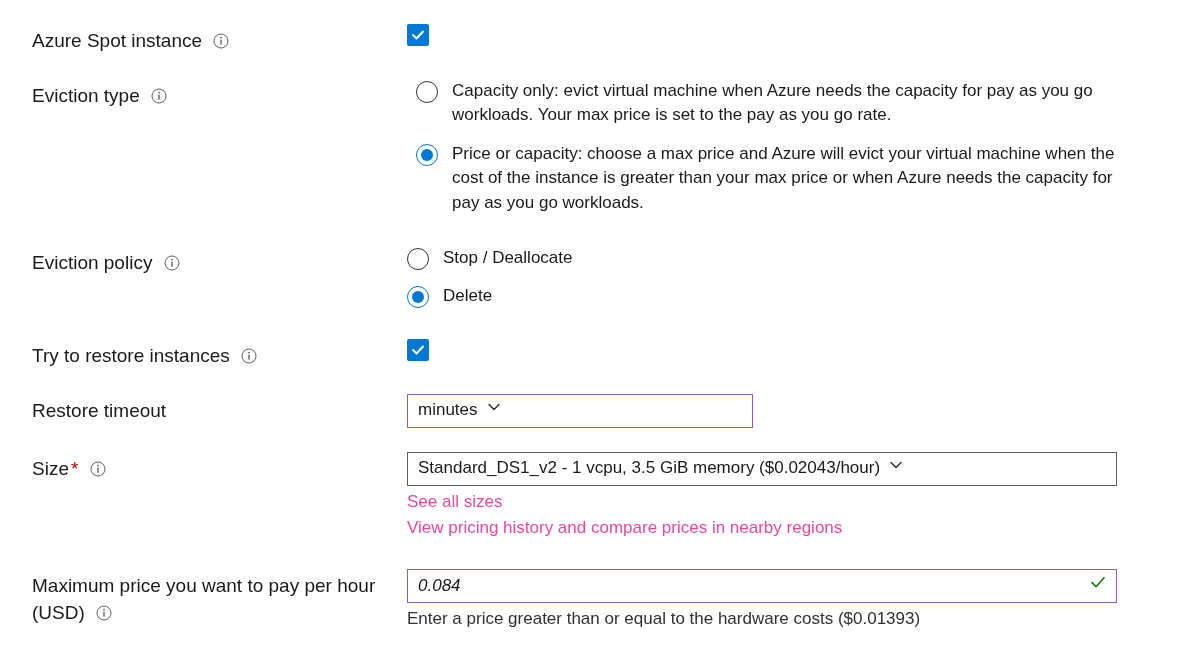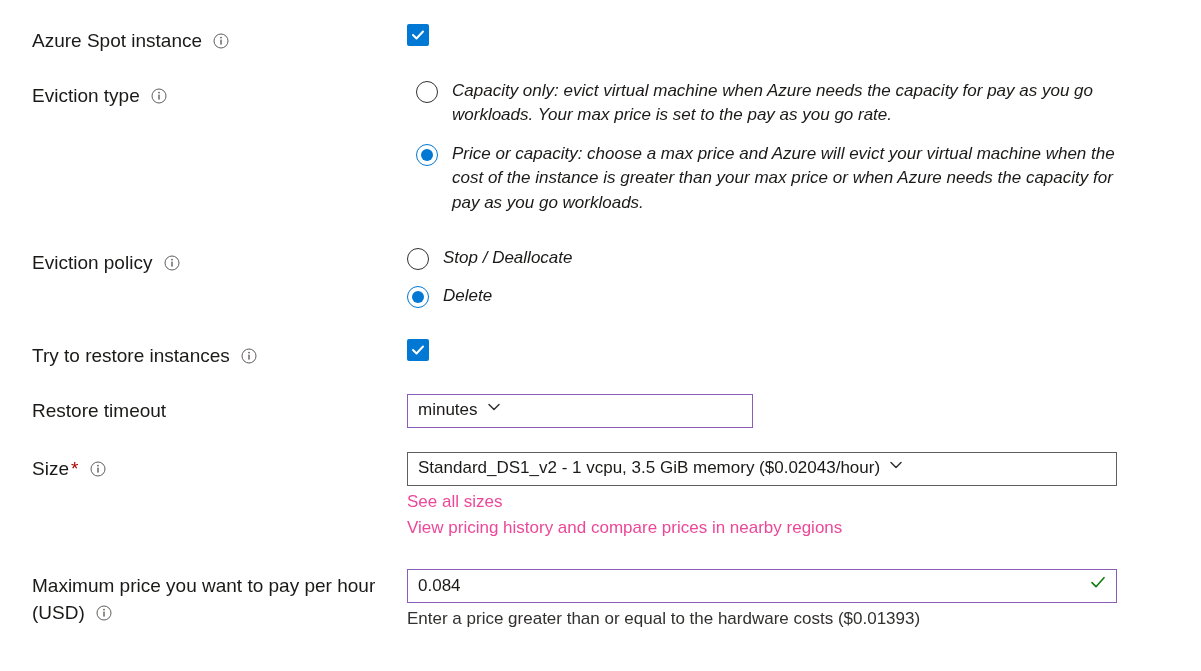--- a/index.html
+++ b/index.html
@@ -51,21 +51,20 @@
   .checkbox.checked {
     background: #0078d4;
   }
   .checkbox svg { display:block; }
 
   .radio-row {
     display: flex;
     align-items: flex-start;
     margin-bottom: 14px;
     cursor: pointer;
-    font-style: italic;
   }
   .radio-row:last-child { margin-bottom: 0; }
   .radio {
     width: 22px; height: 22px;
     border: 1px solid #323130;
     border-radius: 50%;
     flex-shrink: 0;
     margin-top: 2px;
     position: relative;
   }
@@ -273,21 +272,21 @@
     <span class="info-icon">
       <svg width="16" height="16" viewBox="0 0 16 16">
           <circle cx="8" cy="8" r="7" fill="none" stroke="#605e5c" stroke-width="1"></circle>
           <circle cx="8" cy="4.6" r="0.9" fill="#605e5c"></circle>
           <rect x="7.3" y="6.6" width="1.4" height="5" fill="#605e5c"></rect>
         </svg>
     </span>
   </div>
   <div class="field-col">
     <div class="validated-input" style="width:710px;">
-      <input class="text-input purple-border" style="width: 100%; padding-right: 34px;" value="0.084">
+      <input class="text-input purple-border" style="width: 100%; padding-right: 34px; font-style: italic;" value="0.084">
       <span class="valid-mark">
         <svg width="18" height="18" viewBox="0 0 18 18">
             <path d="M3 9.5 L7 13.5 L15 4.5" stroke="#107c10" stroke-width="1.6" fill="none" stroke-linecap="round" stroke-linejoin="round"></path>
           </svg>
       </span>
     </div>
     <div class="helper">Enter a price greater than or equal to the hardware costs ($0.01393)</div>
   </div>
 </div>
 

